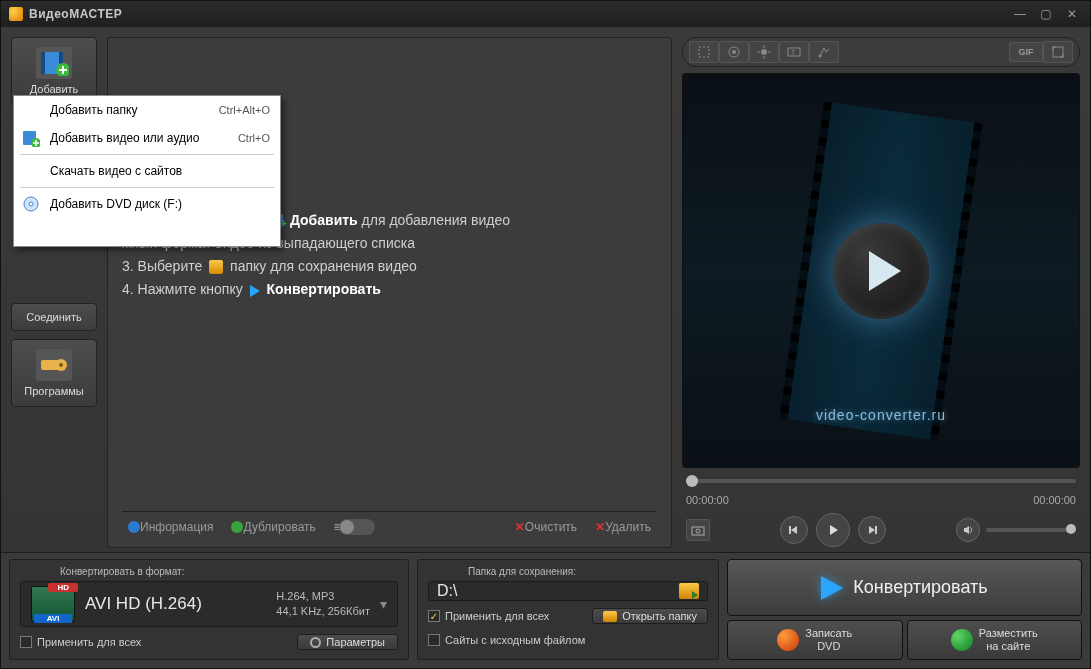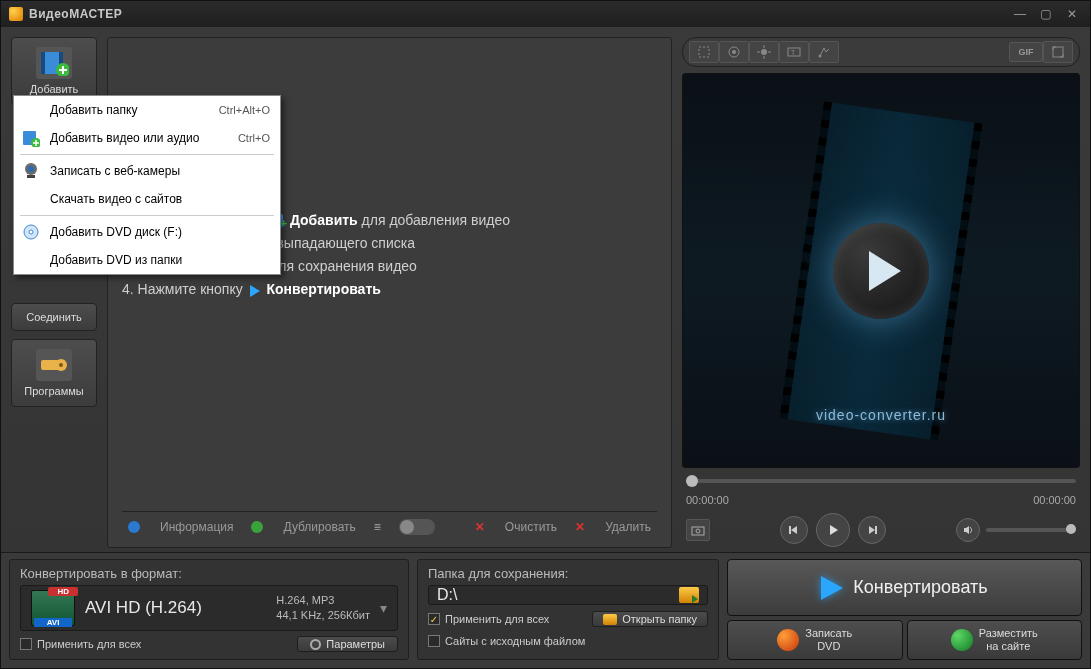--- a/index.html
+++ b/index.html
@@ -29,21 +29,21 @@
   .guide h2{ font-size:20px; font-weight:bold; margin-bottom:14px; color:#fff; }
   .guide .step{ font-size:14px; line-height:1.65; color:#cfcfcf; }
   .guide .step b{ color:#fff; }
   .mini-ico{ display:inline-block; width:14px; height:14px; vertical-align:middle; margin:0 3px; }
   .mini-add{ background:linear-gradient(#47a0ff,#1d6fd6); position:relative; border-radius:2px;}
   .mini-add::after{content:"+"; position:absolute; right:-4px; bottom:-4px; font-size:11px; font-weight:bold; color:#33cc33;}
   .mini-fold{ background:linear-gradient(#ffc94a,#d68a00); border-radius:2px;}
   .mini-play{ width:0;height:0; border-left:10px solid #2aa6ff; border-top:6px solid transparent; border-bottom:6px solid transparent; }
 
   .listtoolbar { margin-top:auto; height:30px; border-top:1px solid #222; display:flex; align-items:center; gap:18px; padding:0 6px; color:#999; font-size:12px; }
-  .listtoolbar .tb { display:flex; align-items:center; gap:20px; cursor:pointer; }
+  .listtoolbar .tb { display:flex; align-items:center; gap:0; cursor:pointer; }
   .listtoolbar .tb .dot{ width:12px; height:12px; border-radius:50%; }
   .tog { width:36px; height:16px; border-radius:8px; background:#555; position:relative; }
   .tog::after{content:""; position:absolute; width:14px; height:14px; border-radius:50%; background:#888; top:1px; left:1px;}
   .listtoolbar .spacer{flex:1;}
 
   
   .ctxmenu { position:absolute; left:12px; top:68px; width:268px; background:#fff; border:1px solid #8a8a8a; box-shadow:3px 3px 6px rgba(0,0,0,.5); z-index:50; color:#000; font-size:12px; }
   .ctxmenu .row{ display:flex; align-items:center; height:28px; padding:0 10px 0 6px; cursor:pointer;}
   .ctxmenu .row .cico{ width:22px; height:22px; margin-right:8px; display:flex; align-items:center; justify-content:center;}
   .ctxmenu .row .lbl{ flex:1; }
@@ -76,21 +76,21 @@
   .volwrap .track{ flex:1; height:4px; background:#555; border-radius:2px; position:relative;}
   .volwrap .track .thumb{ position:absolute; right:0; top:-4px; width:10px; height:10px; background:#bbb; border-radius:50%;}
 
   
   .bottom { height:116px; background:#3a3a3a; border-top:1px solid #1a1a1a; display:flex; padding:6px 8px 8px 8px; gap:8px; }
   .tabs { width:94px; display:flex; flex-direction:column; gap:4px;}
   .tab { flex:1; background:linear-gradient(#4a4a4a,#3a3a3a); border:1px solid #222; border-radius:3px; display:flex; align-items:center; justify-content:center; font-size:12px; color:#ddd; cursor:pointer;}
   .tab.active{ background:linear-gradient(#f4c15a,#d88f1c); color:#1a1a1a; font-weight:bold;}
   .fmtpanel, .destpanel { background:#333; border:1px solid #1e1e1e; border-radius:3px; padding:6px 10px; display:flex; flex-direction:column; }
   .fmtpanel{ width:400px;} .destpanel{ width:302px;}
-  .panelhdr{ font-size:13px; color:#bbb; margin-bottom:4px;}
+  .panelhdr{ font-size:10px; color:#bbb; margin-bottom:4px;margin-left:40px;}
   .fmtrow{ flex:1; display:flex; align-items:center; gap:10px; background:#2b2b2b; border:1px solid #1a1a1a; border-radius:3px; padding:4px 10px;}
   .fmtrow .thumb{ width:44px; height:36px; background:linear-gradient(#375,#153); border:1px solid #111; border-radius:2px; position:relative;}
   .fmtrow .thumb .hd{ position:absolute; top:-4px; right:-4px; background:#c93030; color:#fff; font-size:8px; font-weight:bold; padding:0 9px; border-radius:2px;}
   .fmtrow .thumb .tag{ position:absolute; bottom:-2px; left:2px; right:2px; text-align:center; background:#1366c9; color:#fff; font-size:8px; font-weight:bold; border-radius:1px;}
   .fmtname{ font-size:17px; color:#e8e8e8; flex:1;}
   .fmtspec{ font-size:11px; color:#bbb; line-height:1.4; }
   .fmtrow .chev{ color:#888; font-size:14px;}
   .subrow{ height:26px; display:flex; align-items:center; gap:14px; margin-top:4px;}
   .chk{ display:flex; align-items:center; gap:5px; font-size:11px; color:#ccc; cursor:pointer;}
   .chk .box{ width:12px;height:12px;border:1px solid #777;background:#2a2a2a;display:flex;align-items:center;justify-content:center;font-size:10px;color:#ffcf4f;}
@@ -159,46 +159,35 @@
                 <rect x="1" y="2" width="13" height="14" fill="#3a8bd8" rx="1"></rect>
                 <circle cx="14" cy="14" r="5" fill="#3bbb3b"></circle>
                 <path d="M14 11v6M11 14h6" stroke="#fff" stroke-width="1.6"></path>
               </svg>
             </div>
           <span class="lbl">Добавить видео или аудио</span>
           <span class="sc">Ctrl+O</span>
         </div>
         <div class="sep"></div>
         <div class="row">
-          <div class="cico">
-              <svg width="18" height="18">
-                <circle cx="9" cy="7" r="6" fill="#6a6a6a"></circle>
-                <circle cx="9" cy="7" r="3" fill="#2a6ab5"></circle>
-                <rect x="5" y="13" width="8" height="3" fill="#444"></rect>
-              </svg>
-            </div>
-          <span class="lbl">Записать с веб-камеры</span>
-        </div>
-        <div class="row">
           <div class="cico"></div>
           <span class="lbl">Скачать видео с сайтов</span>
         </div>
         <div class="sep"></div>
         <div class="row">
           <div class="cico">
               <svg width="18" height="18">
                 <circle cx="9" cy="9" r="7" fill="#cfe6ff" stroke="#4a86c5"></circle>
                 <circle cx="9" cy="9" r="2" fill="#fff" stroke="#4a86c5"></circle>
               </svg>
             </div>
           <span class="lbl">Добавить DVD диск (F:)</span>
         </div>
         <div class="row">
           <div class="cico"></div>
-          <span class="lbl">Добавить DVD из папки</span>
         </div>
       </div>
 
       <div style="height:182px;"></div>
       <div class="bigbtn small">
         <span>Соединить</span>
       </div>
       <div class="bigbtn">
         <div class="ico">
             <svg width="30" height="22">

